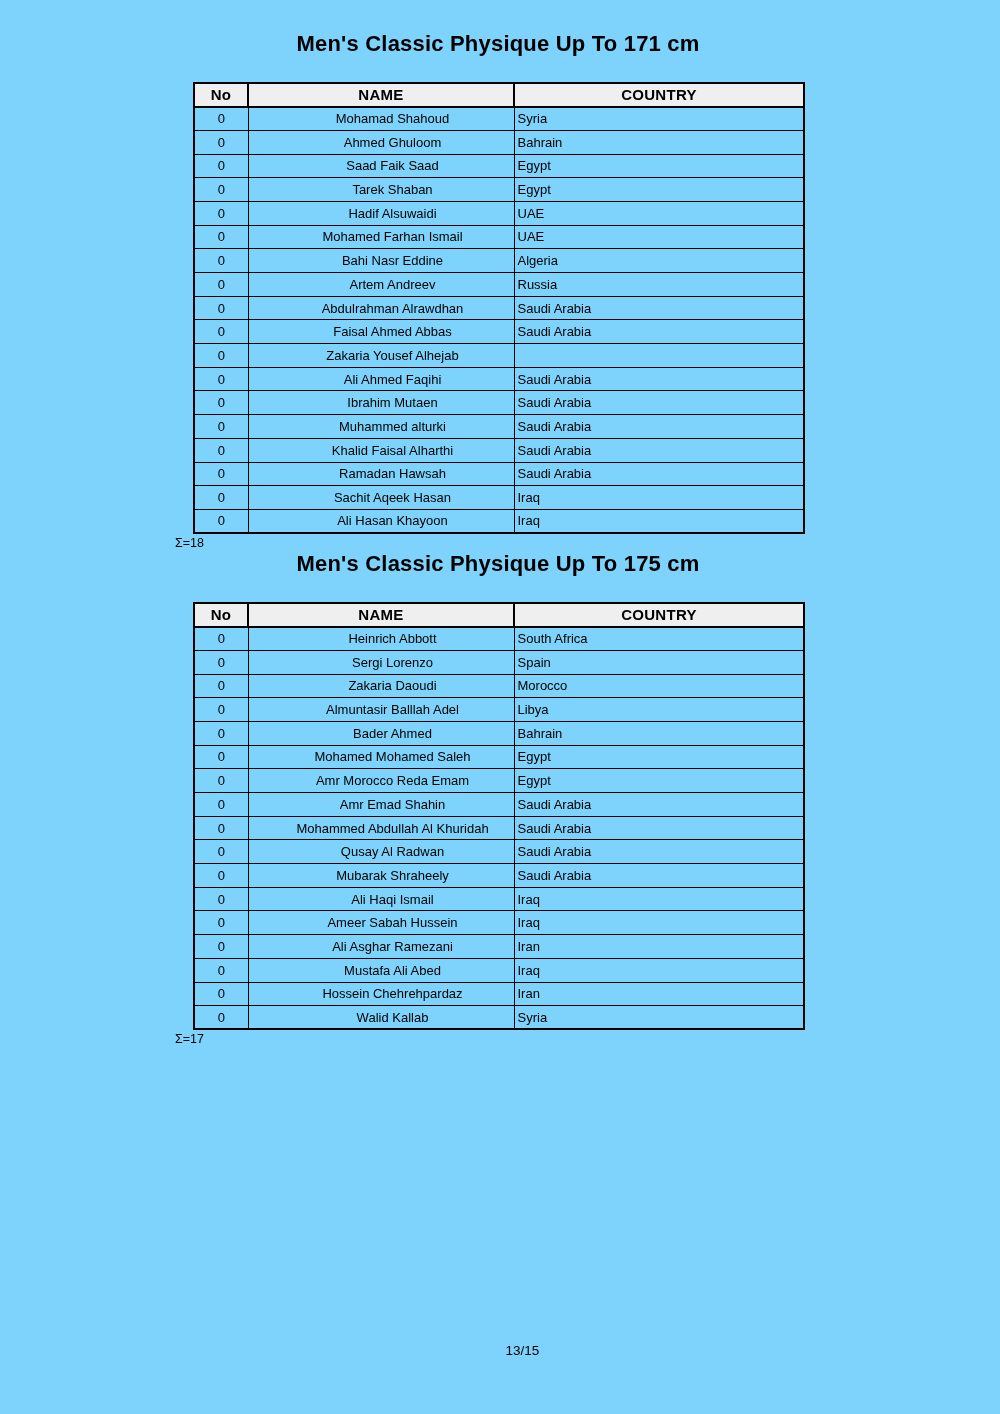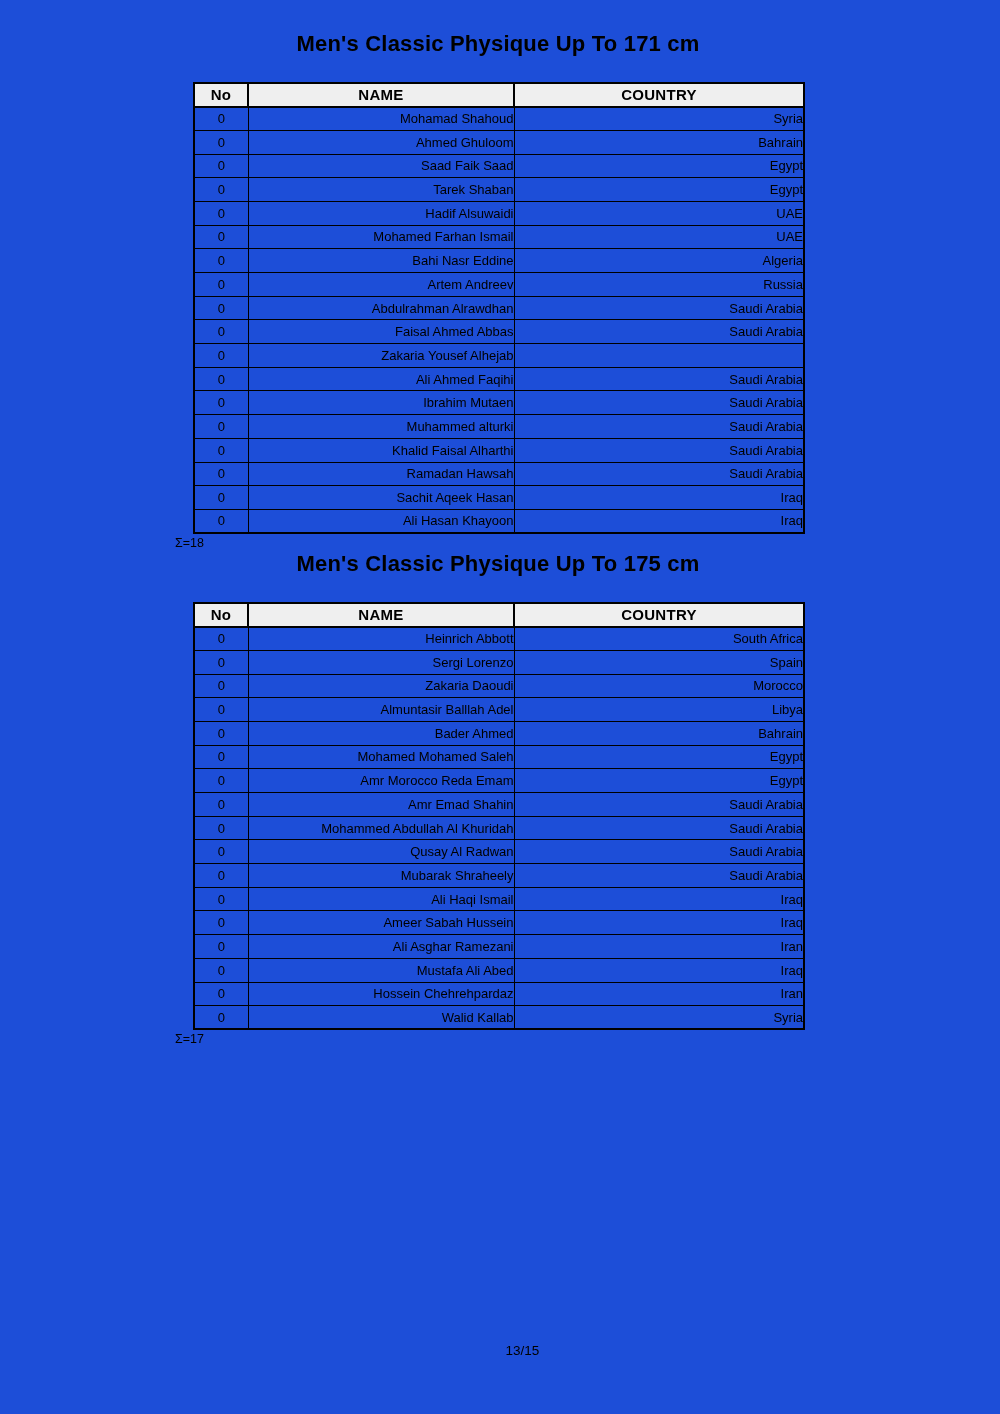--- a/index.html
+++ b/index.html
@@ -5,21 +5,21 @@
   * { margin: 0; padding: 0; box-sizing: border-box; }
   body {
     background: #ffffff;
     font-family: "Liberation Sans", "DejaVu Sans", sans-serif;
     color: #000000;
   }
   .sheet {
     position: relative;
     width: 1000px;
     height: 1414px;
-    background: #1d4ed8;
+    background: #7dd3fc;
     overflow: hidden;
   }
   .table-block { position: absolute; left: 0; width: 1000px; }
   .table-block.first  { top: 31px; }
   .table-block.second { top: 551px; }
   .doc-title {
     width: 610px;
     margin-left: 193px;
     text-align: center;
     font-size: 22px;
@@ -52,22 +52,22 @@
   td {
     border: 1.5px solid #000;
     font-size: 13px;
     height: 23.7px;
     padding: 0;
     white-space: nowrap;
     overflow: hidden;
     line-height: 1;
   }
   td.cell-no { text-align: center; }
-  td.cell-name { padding-left: 23px; text-align: right; }
-  td.cell-country { padding-left: 3px; text-align: right; }
+  td.cell-name { padding-left: 23px; text-align: center; }
+  td.cell-country { padding-left: 3px; text-align: left; }
   .sum-label {
     margin-left: 175px;
     margin-top: 2px;
     font-size: 12.5px;
   }
   .page-footer {
     position: absolute;
     top: 1343px;
     left: 0;
     width: 1000px;

